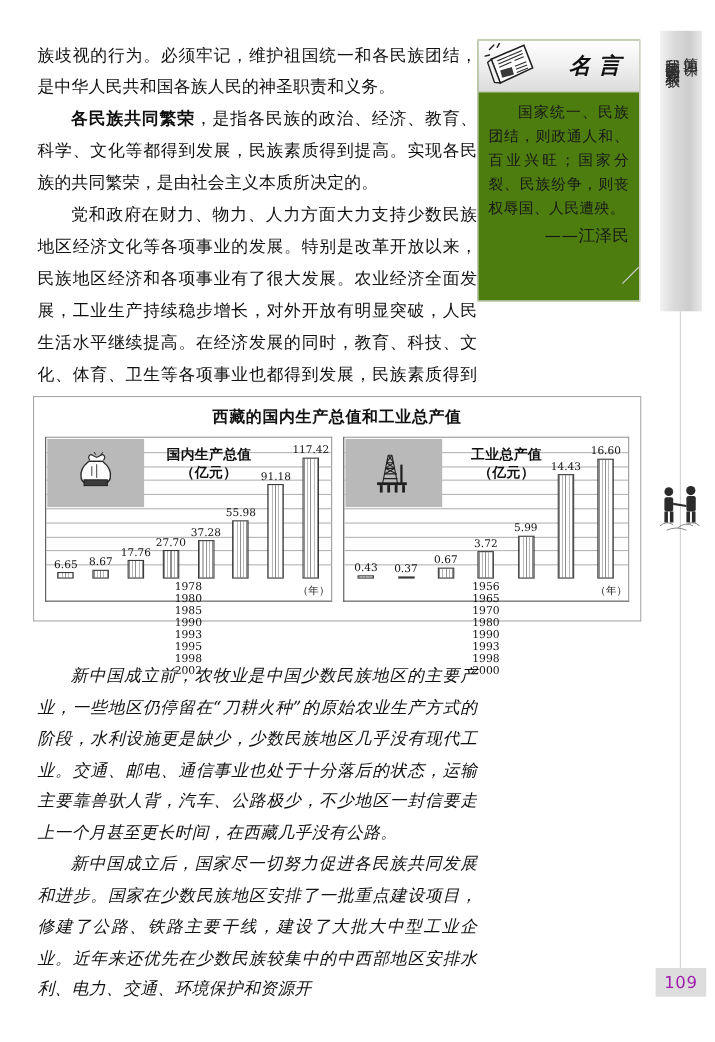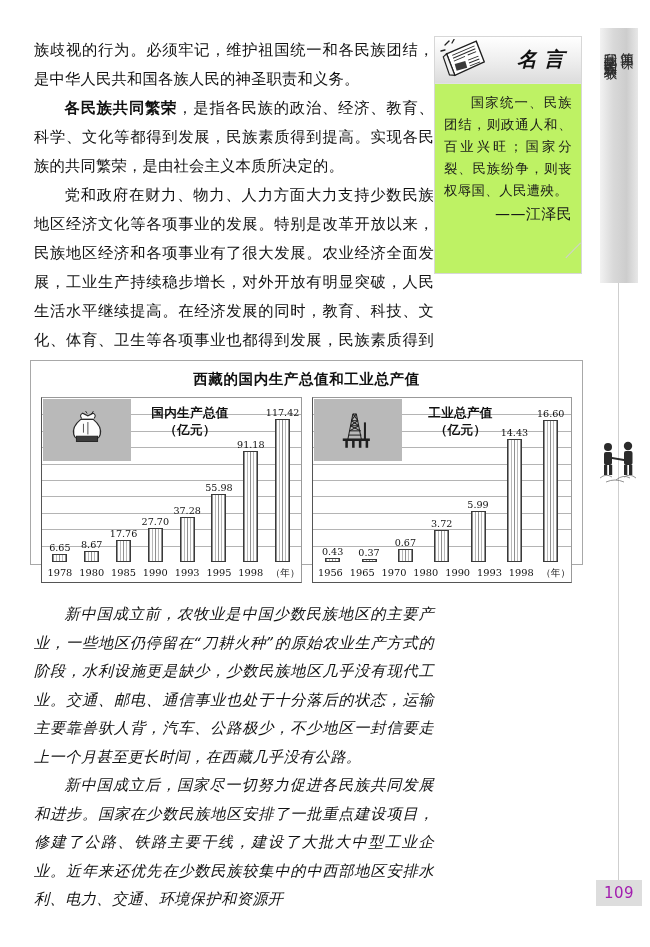--- a/index.html
+++ b/index.html
@@ -98,21 +98,21 @@
     letter-spacing: .4px;
   }
 
   
   #quote-card {
     position: absolute;
     left: 434px;
     top: 36px;
     width: 148px;
     height: 238px;
-    background: #bef264;
+    background: #4d7c0f;
     border: 1px solid #d7d7d7;
     box-sizing: border-box;
   }
   #quote-head {
     height: 46px;
     background: linear-gradient(to bottom, #ffffff 0%, #ededed 55%, #dcdcdc 100%);
     position: relative;
     border-bottom: 1px solid #e2e2e2;
   }
   #quote-title {
@@ -184,21 +184,21 @@
     color: #111;
   }
   .charts-row {
     display: flex;
     gap: 10px;
     padding: 8px 10px 0 10px;
   }
   .chart {
     position: relative;
     flex: 1;
-    height: 186px;
+    height: 150px;
     border-left: 1px solid #555;
     border-bottom: 1px solid #555;
     border-right: 1px solid #999;
     border-top: 1px solid #999;
     box-sizing: border-box;
     background: #fff;
   }
   .gridlines {
     position: absolute;
     left: 0; right: 0; top: 0;
@@ -279,20 +279,21 @@
   .axis-labels {
     position: absolute;
     left: 2px;
     right: 2px;
     bottom: 2px;
     height: 16px;
     display: flex;
     justify-content: space-around;
     align-items: center;
     z-index: 5;
+    flex-direction: column;
   }
   .axis-labels span {
     width: 11.5%;
     text-align: center;
     font-size: 9.8px;
     color: #111;
     font-family: "DejaVu Serif", "Liberation Serif", serif;
   }
   .axis-unit {
     position: absolute;

